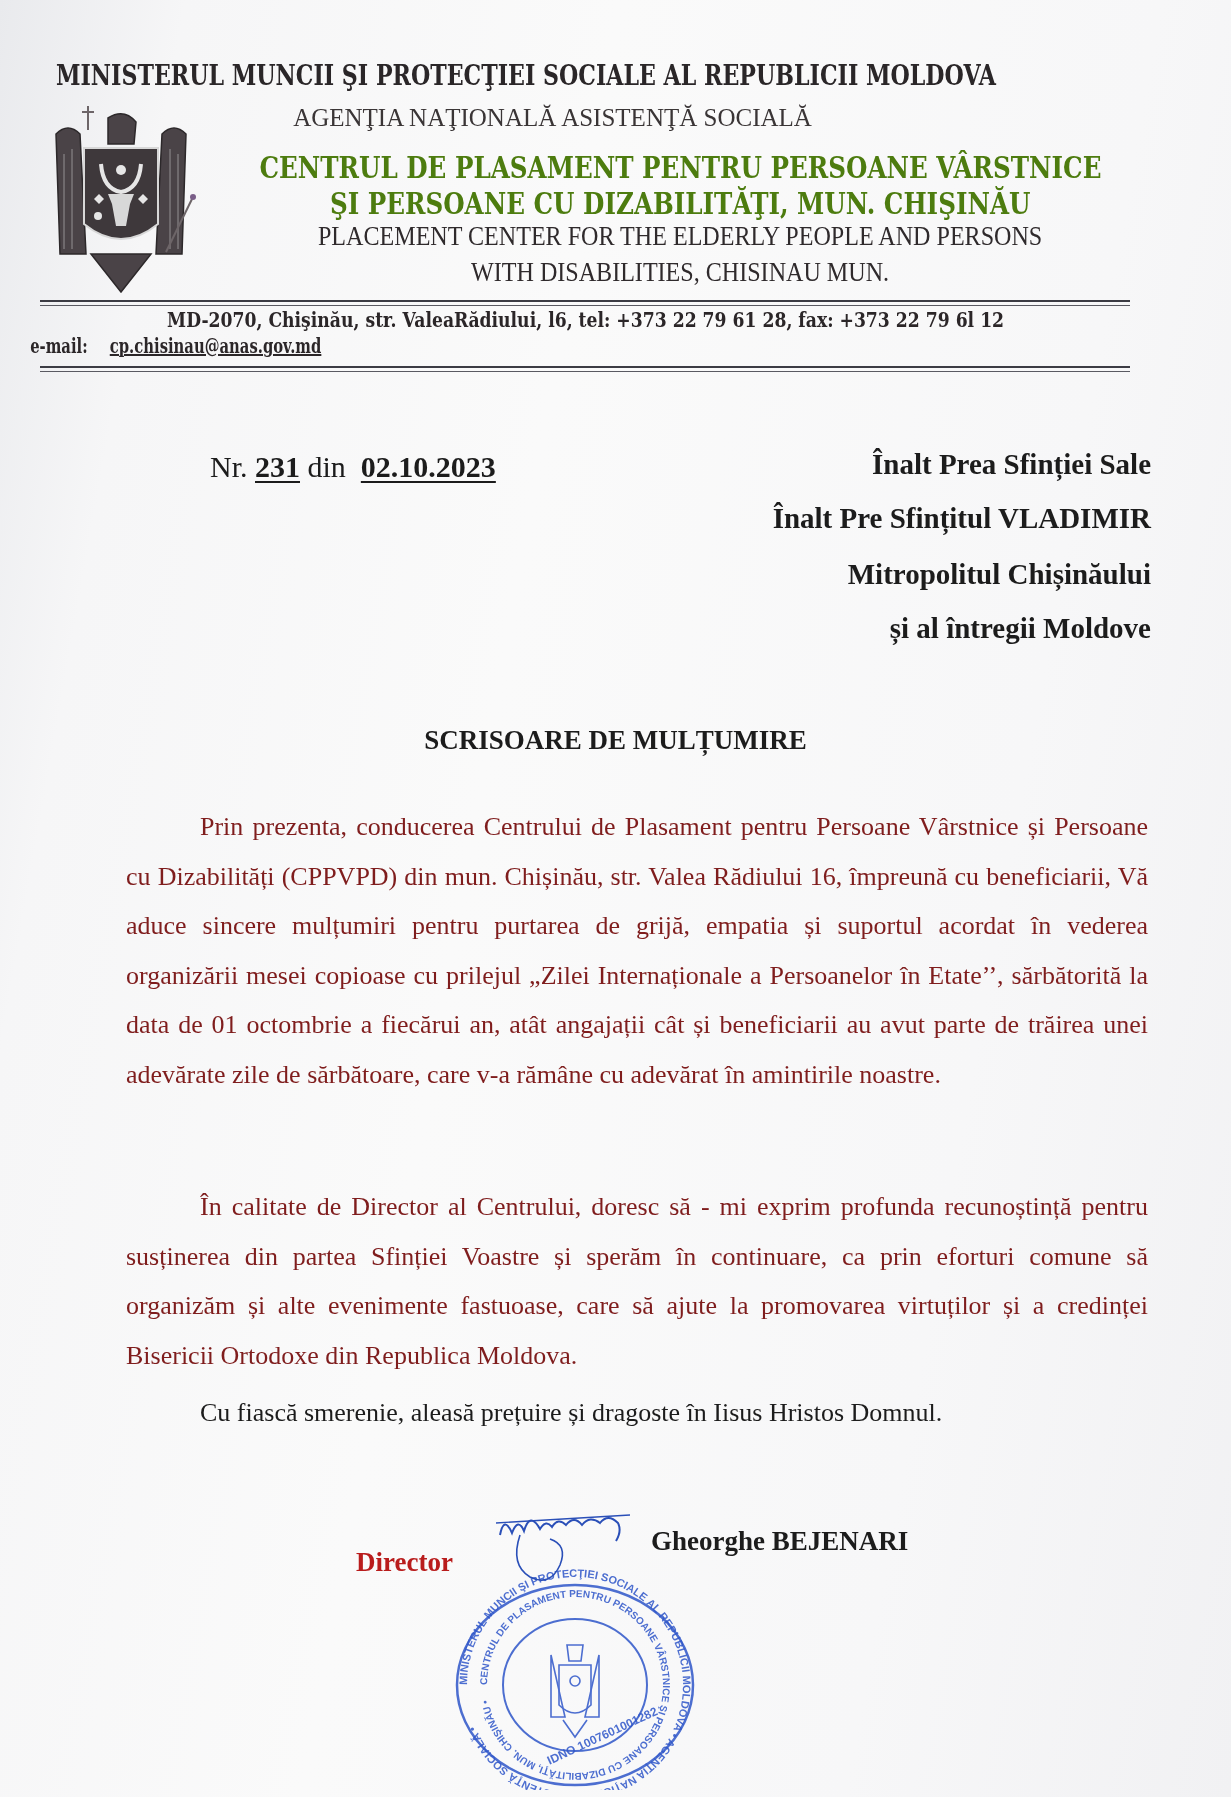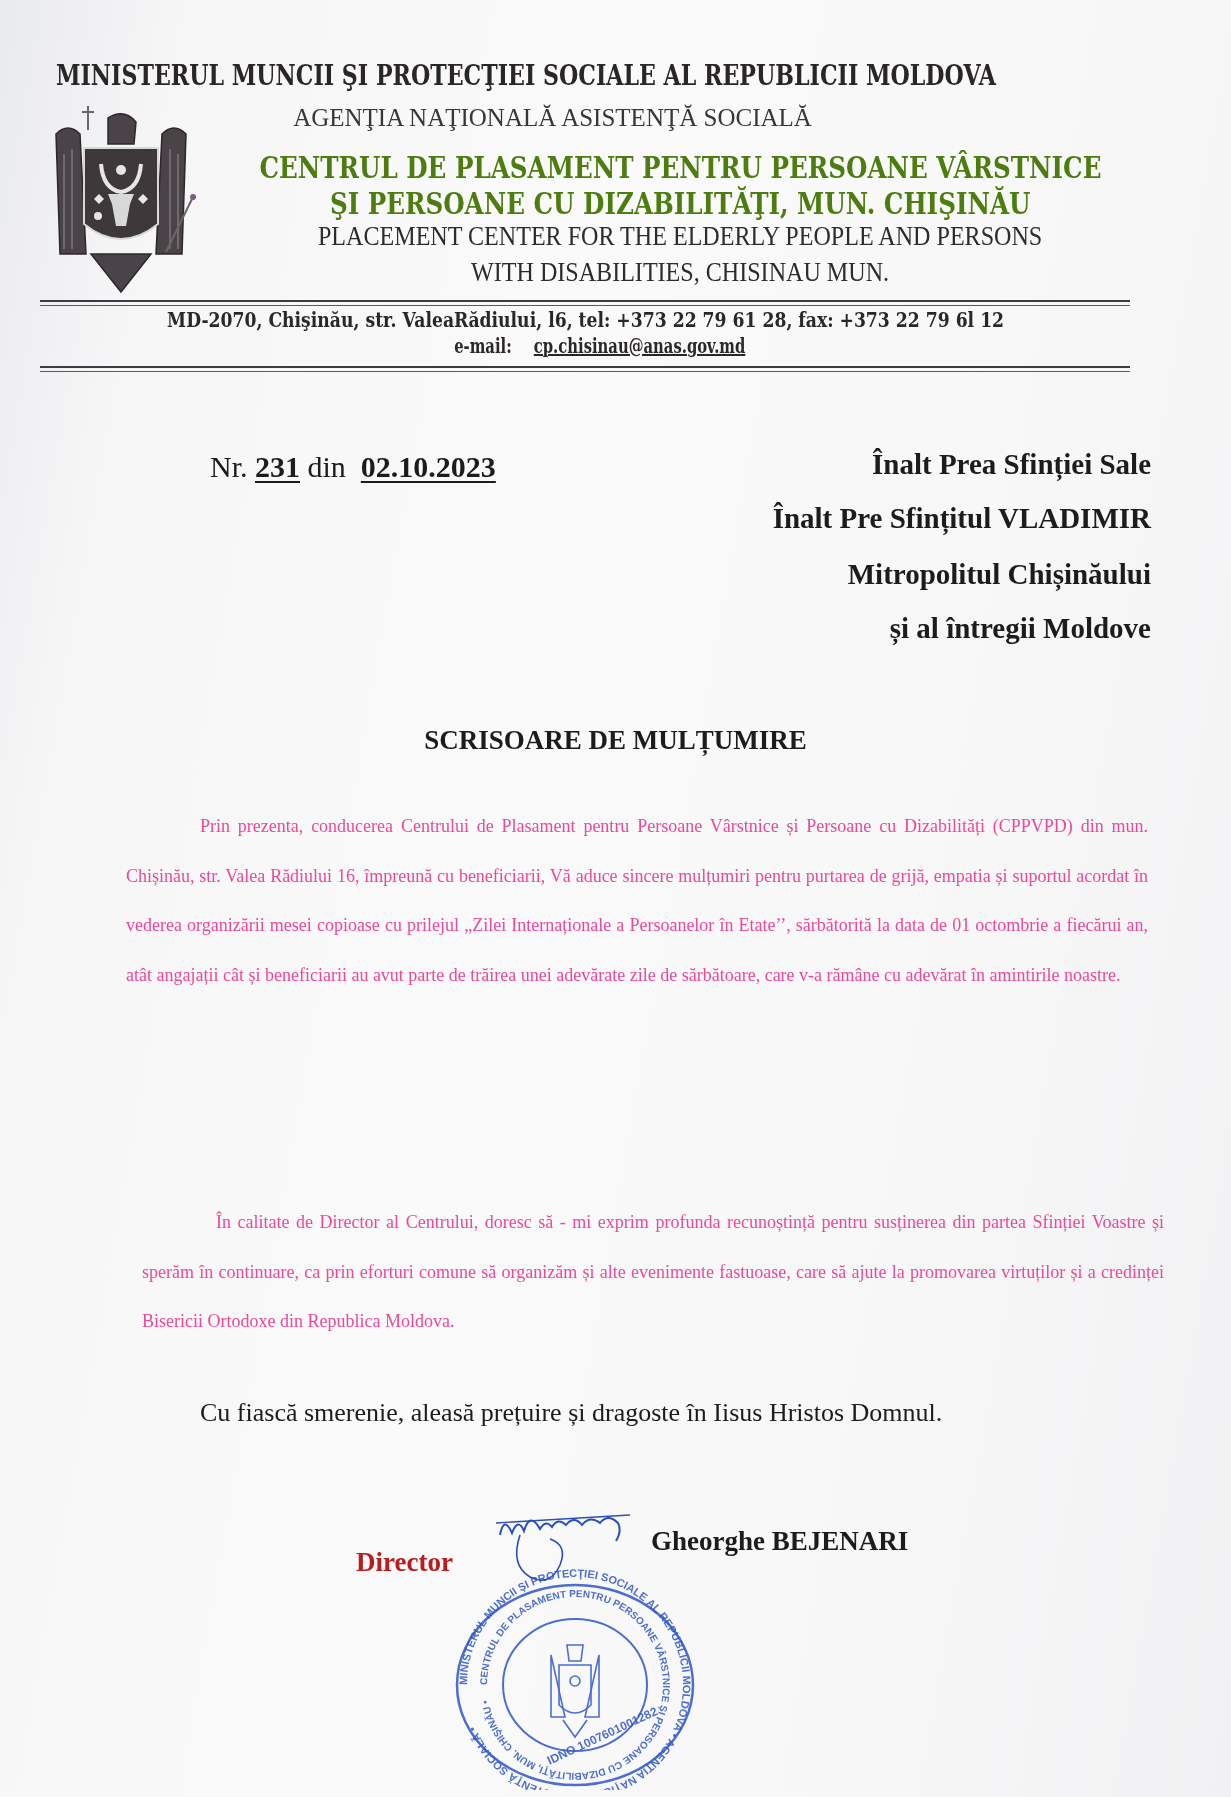--- a/index.html
+++ b/index.html
@@ -47,21 +47,21 @@
     .rule.bot { top: 366px; border-top: 2px solid #3c3c44; }
     .rule.bot2 { top: 371px; border-top: 1px solid #5a5a62; }
 
     .contact1 {
       position: absolute; left: 0; width: 1231px; top: 308px; text-align: center;
       font-size: 20px; font-weight: bold; color: #2b2628; font-family: "DejaVu Serif", serif;
       padding-right: 60px; box-sizing: border-box;
     }
     .contact1 span, .contact2 span { display: inline-block; transform: scaleX(0.86); }
     .contact2 {
-      position: absolute; left: 0; width: 1231px; top: 334px; text-align: center;
+      position: absolute; left: 0; width: 1231px; top: 334px; 
       font-size: 20px; font-weight: bold; color: #2b2628; font-family: "DejaVu Serif", serif;
       padding-right: 20px; box-sizing: border-box;
     }
     .contact2 .email { text-decoration: underline; }
 
     
     .ref {
       position: absolute; left: 210px; top: 450px; font-size: 30px; color: #1c1c1c;
     }
     .ref .u { font-weight: bold; text-decoration: underline; text-decoration-thickness: 2px; text-underline-offset: 4px; }
@@ -73,21 +73,21 @@
     .addr3 { top: 558px; text-align: right; }
     .addr4 { top: 612px; }
 
     .title {
       position: absolute; left: 0; width: 1231px; top: 725px; text-align: center;
       font-size: 27px; font-weight: bold; color: #1c1c1c;
     }
 
     .body-text {
       position: absolute; left: 126px; width: 1022px;
-      font-size: 18px; line-height: 49.5px; text-align: justify; color: #ec4899;
+      font-size: 26px; line-height: 49.5px; text-align: justify; color: #7f1d1d;
       text-indent: 74px;
     }
     .p1 { top: 802px; }
     .p2 { top: 1182px; }
     .closing { position: absolute; left: 200px; top: 1398px; font-size: 26px; color: #1c1c1c; }
 
     .sig-label { position: absolute; left: 356px; top: 1526px; font-size: 27px; font-weight: bold; color: #b91c1c; margin-top: 21px; }
     .sig-name { position: absolute; left: 651px; top: 1526px; font-size: 27px; font-weight: bold; color: #1c1c1c; }
 
     .stamp { position: absolute; left: 455px; top: 1505px; width: 240px; height: 285px; }
@@ -153,21 +153,21 @@
   </div>
 
   <div class="addr addr1">Înalt Prea Sfinției Sale</div>
   <div class="addr addr2">Înalt Pre Sfințitul VLADIMIR</div>
   <div class="addr addr3">Mitropolitul Chișinăului</div>
   <div class="addr addr4">și al întregii Moldove</div>
 
   <div class="title">SCRISOARE DE MULȚUMIRE</div>
 
   <p class="body-text p1" style="margin:0">Prin prezenta, conducerea Centrului de Plasament pentru Persoane Vârstnice și Persoane cu Dizabilități (CPPVPD) din mun. Chișinău, str. Valea Rădiului 16, împreună cu beneficiarii, Vă aduce sincere mulțumiri pentru purtarea de grijă, empatia și suportul acordat în vederea organizării mesei copioase cu prilejul „Zilei Internaționale a Persoanelor în Etate’’, sărbătorită la data de 01 octombrie a fiecărui an, atât angajații cât și beneficiarii au avut parte de trăirea unei adevărate zile de sărbătoare, care v-a rămâne cu adevărat în amintirile noastre.</p>
-  <p class="body-text p2" style="margin:16px">În calitate de Director al Centrului, doresc să - mi exprim profunda recunoștință pentru susținerea din partea Sfinției Voastre și sperăm în continuare, ca prin eforturi comune să organizăm și  alte evenimente fastuoase, care să ajute la promovarea virtuților și a credinței  Bisericii Ortodoxe din  Republica Moldova.</p>
+  <p class="body-text p2" style="margin:0">În calitate de Director al Centrului, doresc să - mi exprim profunda recunoștință pentru susținerea din partea Sfinției Voastre și sperăm în continuare, ca prin eforturi comune să organizăm și  alte evenimente fastuoase, care să ajute la promovarea virtuților și a credinței  Bisericii Ortodoxe din  Republica Moldova.</p>
 
   <div class="closing">Cu fiască smerenie, aleasă prețuire și dragoste în Iisus Hristos Domnul.</div>
 
   <svg class="stamp" viewBox="0 0 240 285">
     <defs>
       <path id="outerArc" d="M120,180 m-108,0 a108,108 0 1,1 216,0 a108,108 0 1,1 -216,0"></path>
       <path id="midArc" d="M120,180 m-88,0 a88,88 0 1,1 176,0 a88,88 0 1,1 -176,0"></path>
       <path id="innerArc" d="M120,180 m-62,0 a62,62 0 1,1 124,0 a62,62 0 1,1 -124,0"></path>
     </defs>
     <g fill="none" stroke="#2f56c9" opacity="0.85">

